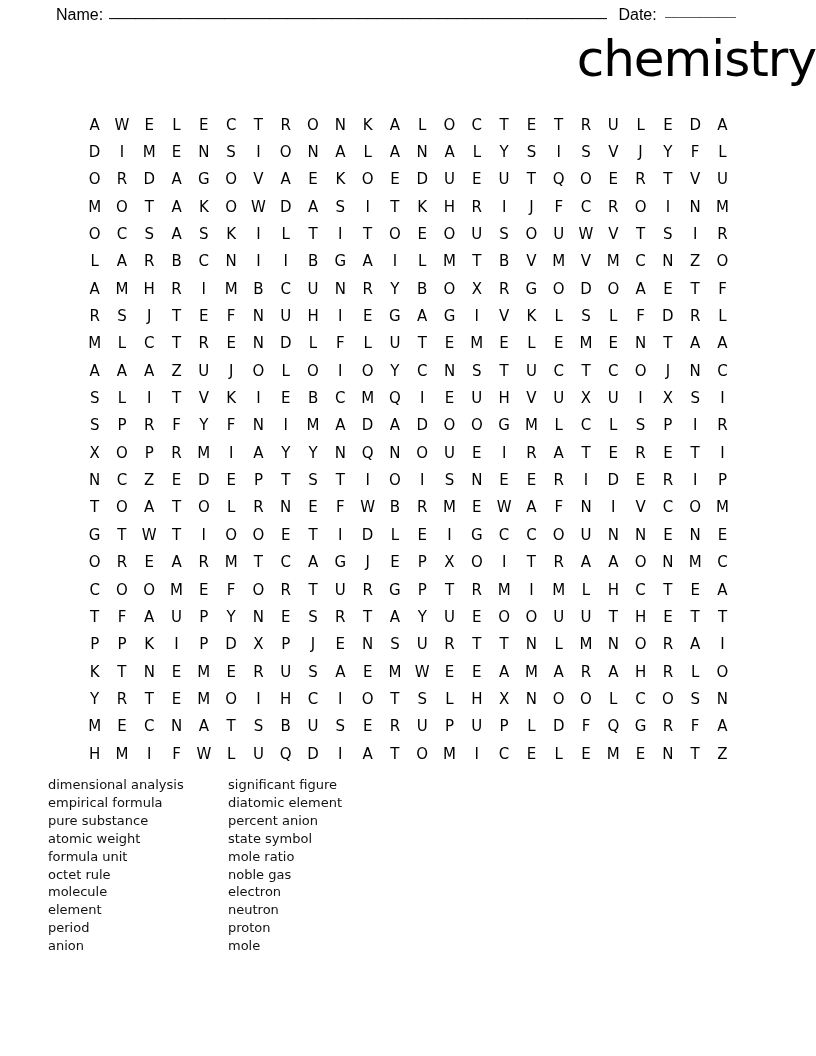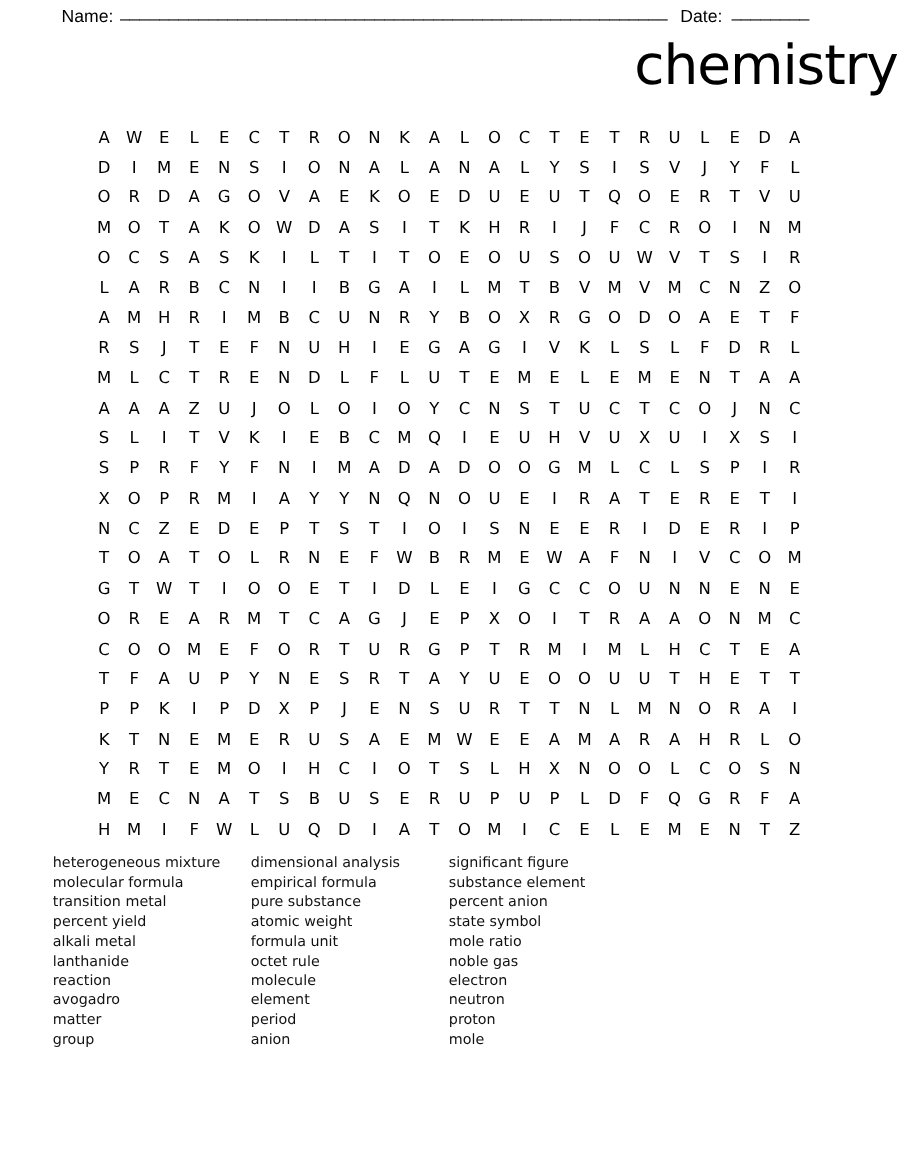--- a/index.html
+++ b/index.html
@@ -11,21 +11,21 @@
   
   .topbar {
     position:absolute; top:2px; left:45px; width:700px;
     font-family:"Liberation Sans", sans-serif; font-size:16px; color:#000;
     white-space:nowrap;
   }
   .topbar .label { display:inline-block;margin-left:11px; }
   .blank { display:inline-block; letter-spacing:0; white-space:pre; overflow:hidden; vertical-align:baseline; }
   .name-blank { margin-left:6px; max-width:500px; }
   .date-label { margin-left:26px; }
-  .date-blank { margin-left:8px; max-width:74px; }
+  .date-blank { margin-left:8px; max-width:74px;font-weight:bold; }
   
   .title {
     position:absolute; top:30px; left:0; width:100%;
     text-align:right; font-family:"DejaVu Sans", sans-serif;
     font-weight:400; font-size:50px; letter-spacing:-1px; color:#000;
   }
   
   .grid {
     position:absolute; top:111px; left:81px;
     display:grid;
@@ -630,46 +630,34 @@
       <span class="cell">E</span>
       <span class="cell">M</span>
       <span class="cell">E</span>
       <span class="cell">N</span>
       <span class="cell">T</span>
       <span class="cell">Z</span>
     </div>
 
   <div class="words" id="words">
       <ul class="word-col">
-        <li class="word">heterogeneous mixture</li>
-        <li class="word">molecular formula</li>
-        <li class="word">transition metal</li>
-        <li class="word">percent yield</li>
-        <li class="word">alkali metal</li>
-        <li class="word">lanthanide</li>
-        <li class="word">reaction</li>
-        <li class="word">avogadro</li>
-        <li class="word">matter</li>
-        <li class="word">group</li>
-      </ul>
-      <ul class="word-col">
         <li class="word">dimensional analysis</li>
         <li class="word">empirical formula</li>
         <li class="word">pure substance</li>
         <li class="word">atomic weight</li>
         <li class="word">formula unit</li>
         <li class="word">octet rule</li>
         <li class="word">molecule</li>
         <li class="word">element</li>
         <li class="word">period</li>
         <li class="word">anion</li>
       </ul>
       <ul class="word-col">
         <li class="word">significant figure</li>
-        <li class="word">substance element</li>
+        <li class="word">diatomic element</li>
         <li class="word">percent anion</li>
         <li class="word">state symbol</li>
         <li class="word">mole ratio</li>
         <li class="word">noble gas</li>
         <li class="word">electron</li>
         <li class="word">neutron</li>
         <li class="word">proton</li>
         <li class="word">mole</li>
       </ul>
     </div>

